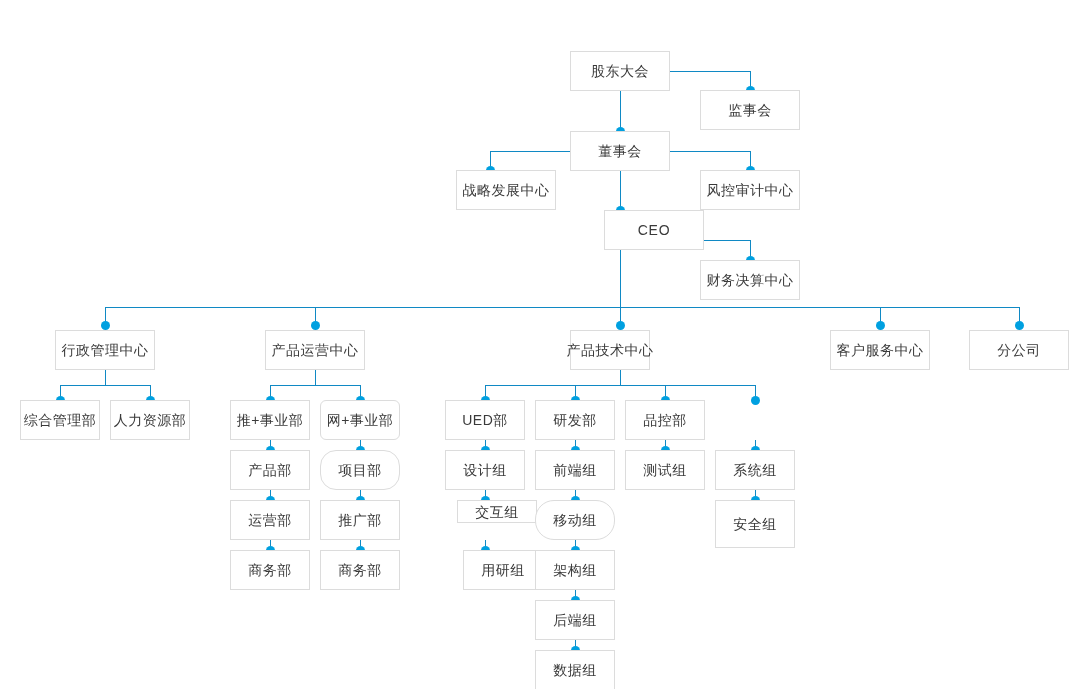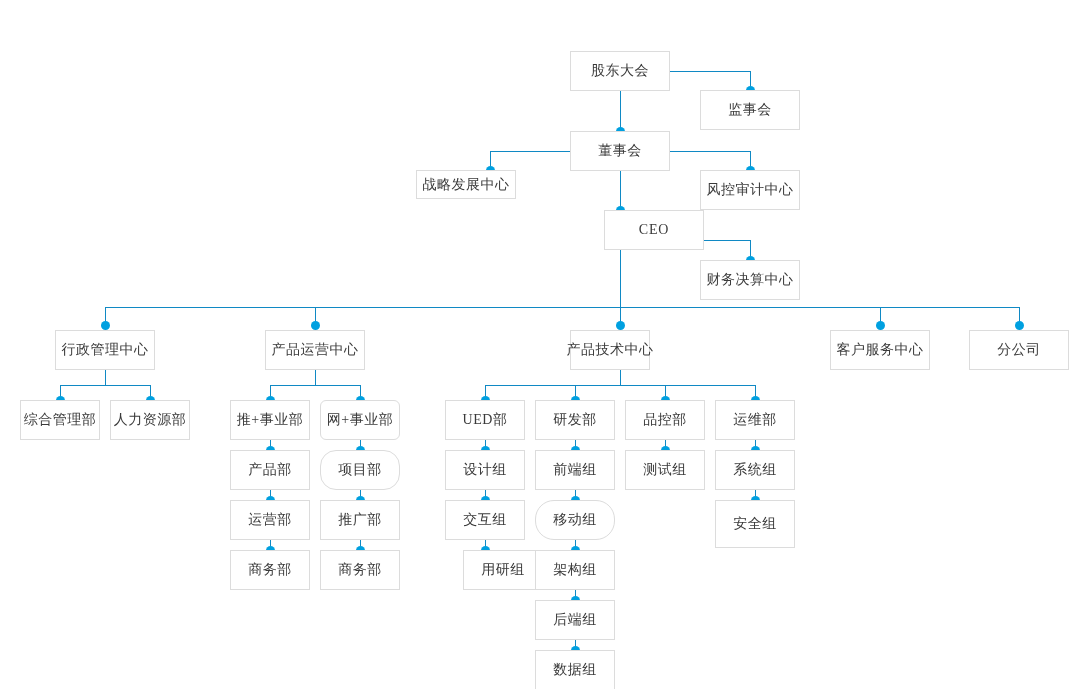--- a/index.html
+++ b/index.html
@@ -10,21 +10,20 @@
   }
   body {
     font-family: "Liberation Sans", "DejaVu Sans", sans-serif;
   }
   #chart-root {
     position: relative;
     width: 1070px;
     height: 689px;
     background: #ffffff;
     overflow: hidden;
-    font-family: Liberation Serif, serif;
   }
   
   .node {
     position: absolute;
     box-sizing: border-box;
     border: 1px solid #dcdcdc;
     background: #ffffff;
     display: flex;
     align-items: center;
     justify-content: center;
@@ -171,21 +170,21 @@
   <div class="dot" style="left:755px; top:450px;"></div>
   <div class="vline" style="left:755px; top:490px; height:10px;"></div>
   <div class="dot" style="left:755px; top:500px;"></div>
 
   <div class="node" style="left:570px; top:51px; width:100px; height:40px;">股东大会</div>
 
   <div class="node" style="left:700px; top:90px; width:100px; height:40px;">监事会</div>
 
   <div class="node" style="left:570px; top:131px; width:100px; height:40px;">董事会</div>
 
-  <div class="node" style="left:416px; top:170px; width:100px; height:29px;">战略发展中心</div>
+  <div class="node" style="left:456px; top:170px; width:100px; height:40px;">战略发展中心</div>
 
   <div class="node" style="left:700px; top:170px; width:100px; height:40px;">风控审计中心</div>
 
   <div class="node latin" style="left:604px; top:210px; width:100px; height:40px;">CEO</div>
 
   <div class="node" style="left:700px; top:260px; width:100px; height:40px;">财务决算中心</div>
 
   <div class="node" style="left:55px; top:330px; width:100px; height:40px;">行政管理中心</div>
 
   <div class="node" style="left:265px; top:330px; width:100px; height:40px;">产品运营中心</div>
@@ -213,39 +212,38 @@
   <div class="node" style="left:320px; top:450px; width:80px; height:40px;border-radius:16px;">项目部</div>
 
   <div class="node" style="left:320px; top:500px; width:80px; height:40px;">推广部</div>
 
   <div class="node" style="left:320px; top:550px; width:80px; height:40px;">商务部</div>
 
   <div class="node" style="left:445px; top:400px; width:80px; height:40px;">UED部</div>
 
   <div class="node" style="left:445px; top:450px; width:80px; height:40px;">设计组</div>
 
-  <div class="node" style="left:445px; top:500px; width:80px; height:40px;">交互组</div>
+  <div class="node" style="left:457px; top:500px; width:80px; height:23px;">交互组</div>
 
   <div class="node" style="left:445px; top:550px; width:80px; height:40px;margin-left:18px;">用研组</div>
 
   <div class="node" style="left:535px; top:400px; width:80px; height:40px;">研发部</div>
 
   <div class="node" style="left:535px; top:450px; width:80px; height:40px;">前端组</div>
 
   <div class="node" style="left:535px; top:500px; width:80px; height:40px;border-radius:19px;">移动组</div>
 
   <div class="node" style="left:535px; top:550px; width:80px; height:40px;">架构组</div>
 
   <div class="node" style="left:535px; top:600px; width:80px; height:40px;">后端组</div>
 
   <div class="node" style="left:535px; top:650px; width:80px; height:40px;">数据组</div>
 
   <div class="node" style="left:625px; top:400px; width:80px; height:40px;">品控部</div>
 
   <div class="node" style="left:625px; top:450px; width:80px; height:40px;">测试组</div>
 
-  <div class="node" style="left:715px; top:400px; width:80px; height:40px;">运维部</div>
 
   <div class="node" style="left:715px; top:450px; width:80px; height:40px;">系统组</div>
 
   <div class="node" style="left:715px; top:500px; width:80px; height:48px;">安全组</div>
 
 </div>
 
 </body></html>

